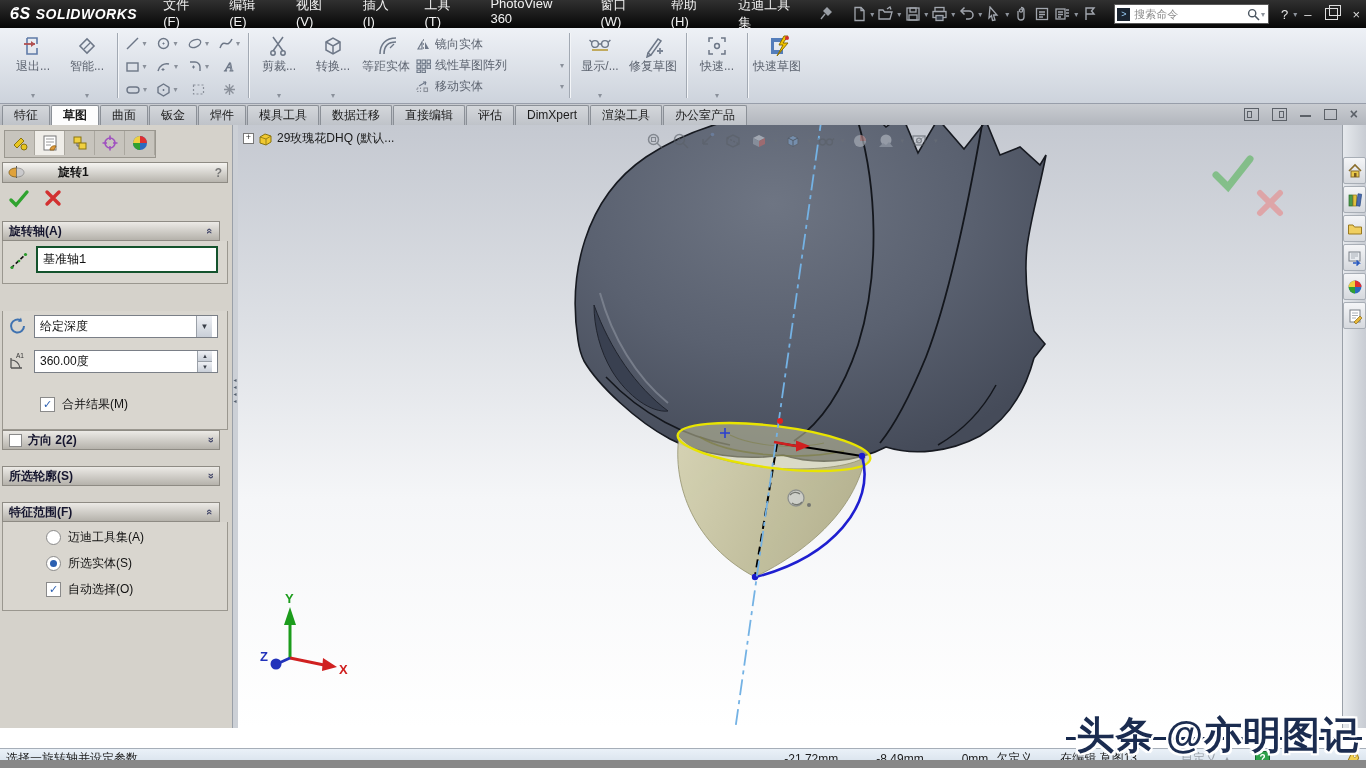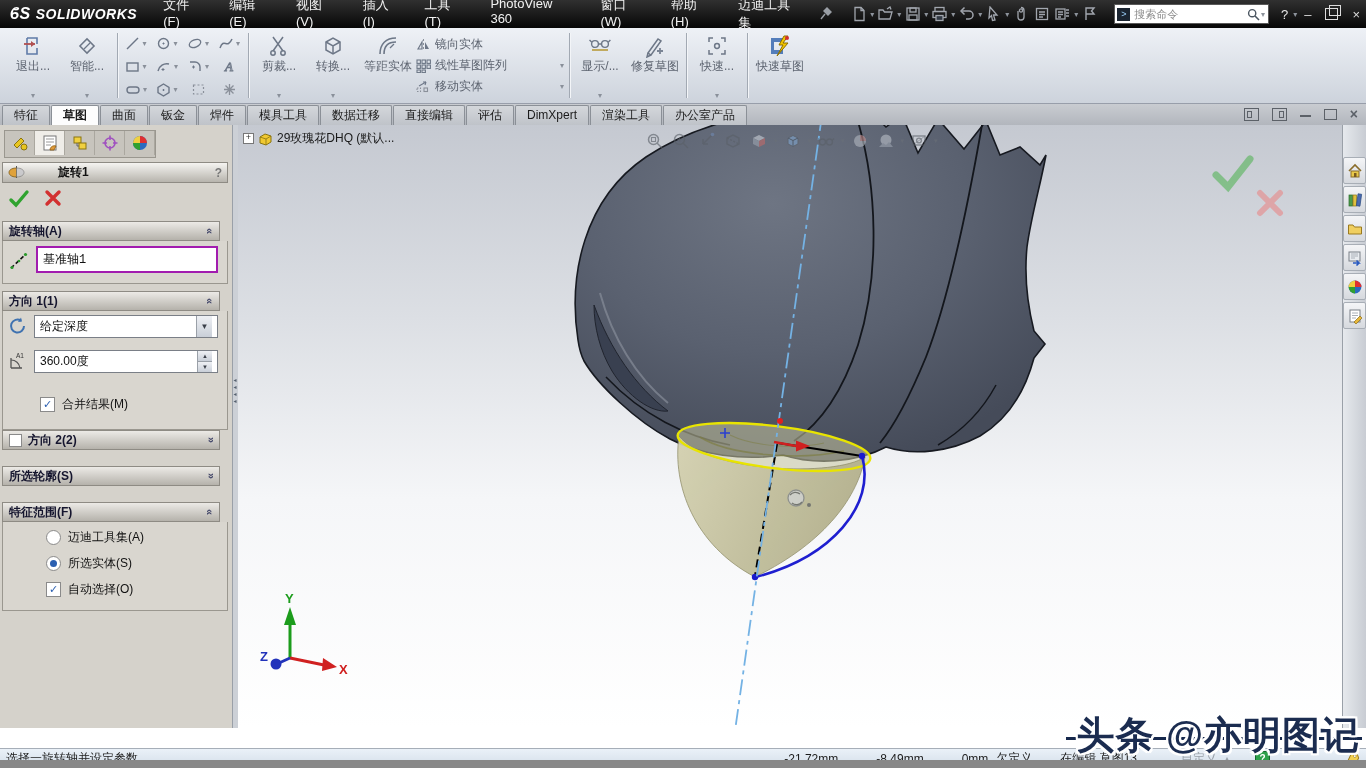--- a/index.html
+++ b/index.html
@@ -26,21 +26,21 @@
   .winbtns{display:flex;align-items:center;margin-left:6px;margin-right:6px;gap:14px;}
   .wb{color:#ddd;font-size:13px;line-height:1;}
   .wb-restore{width:11px;height:10px;border:1px solid #ddd;position:relative;}
   .wb-restore:before{content:"";position:absolute;left:3px;top:-4px;width:10px;height:9px;border:1px solid #ddd;}
   
   .cmdbar{position:absolute;top:28px;left:0;width:1366px;height:76px;
     background:linear-gradient(#eef1f6,#cdd3dc);border-bottom:1px solid #989eaa;
     display:flex;align-items:stretch;padding-left:6px;box-sizing:border-box;}
   .bigbtn{width:54px;display:flex;flex-direction:column;align-items:center;padding-top:5px;color:#5d6470;}
   .bigbtn .bi{height:26px;display:flex;align-items:center;}
-  .bigbtn .bl{font-size:12px;line-height:15px;text-align:center;}
+  .bigbtn .bl{font-size:12px;line-height:15px;}
   .bigbtn .bc{font-size:8px;color:#8a909a;margin-top:auto;padding-bottom:3px;}
   .vdiv{width:1px;background:#a2a9b3;margin:5px 3px;box-shadow:1px 0 0 #f3f5f8;}
   .sgrid{display:grid;grid-template-columns:repeat(4,31px);grid-template-rows:repeat(3,23px);
     padding-top:4px;align-items:center;}
   .scell{display:flex;align-items:center;justify-content:center;gap:1px;}
   .stack{display:flex;flex-direction:column;justify-content:flex-start;padding-top:6px;width:150px;}
   .srow{display:flex;align-items:center;height:21px;color:#5d6470;gap:4px;}
   .srow .sc{margin-left:auto;font-size:8px;color:#8a909a;padding-right:2px;}
   
   .tabrow{position:absolute;top:104px;left:0;width:1366px;height:21px;
@@ -67,21 +67,21 @@
   .pm-header .hq{color:#777;font-weight:bold;}
   .pm-actions{position:absolute;top:64px;left:8px;display:flex;gap:14px;}
   .ghead{position:absolute;left:2px;right:12px;height:20px;display:flex;align-items:center;
     background:linear-gradient(#eceae6,#b5b2ab);border:1px solid #8e8b84;padding:0 6px;box-sizing:border-box;
     font-weight:bold;color:#15152e;}
   .ghead .chev{margin-left:auto;display:inline-block;transform:rotate(90deg);color:#44486a;font-size:11px;font-weight:bold;}
   .ghead .chev.down{transform:rotate(-90deg);}
   .gbox{position:absolute;left:2px;right:4px;border:1px solid #9a978f;border-top:none;background:#d9d6cf;}
   .fld{position:absolute;background:#fff;border:1px solid #7a7f87;font-size:12px;color:#111;
     display:flex;align-items:center;padding:0 5px;box-sizing:border-box;}
-  .fld.focus{border:2px solid #a21caf;font-family:Liberation Mono, monospace;}
+  .fld.focus{border:2px solid #14532d;font-family:Liberation Mono, monospace;}
   .combo-arrow{margin-left:auto;width:15px;align-self:stretch;display:flex;align-items:center;justify-content:center;
     background:linear-gradient(#eef0f4,#c9cfd8);border-left:1px solid #9aa0a8;font-size:8px;color:#3a3f48;}
   .spin{margin-left:auto;width:14px;align-self:stretch;display:flex;flex-direction:column;border-left:1px solid #9aa0a8;}
   .spin span{flex:1;display:flex;align-items:center;justify-content:center;font-size:6px;color:#3a3f48;
     background:linear-gradient(#eef0f4,#c9cfd8);}
   .spin span+span{border-top:1px solid #9aa0a8;}
   .cb{width:13px;height:13px;background:#fff;border:1px solid #8a8a8a;display:inline-flex;
     align-items:center;justify-content:center;font-size:11px;color:#2b5fb0;font-weight:bold;line-height:1;}
   .rb{width:13px;height:13px;border-radius:50%;background:#fff;border:1px solid #8a8a8a;display:inline-flex;
     align-items:center;justify-content:center;}
@@ -560,24 +560,20 @@
     <svg width="20" height="20" viewBox="0 0 20 20" style="position:absolute;top:126px;left:9px">
         <path d="M2,17 L17,3" stroke="#111" stroke-width="1.6" stroke-dasharray="4 2.5"></path>
         <circle cx="3" cy="16.5" r="1.6" fill="#2a9a2a"></circle>
         <circle cx="16.5" cy="3.5" r="1.6" fill="#2a9a2a"></circle>
         <circle cx="10" cy="10" r="1.3" fill="#2a9a2a"></circle>
       </svg>
     <div class="fld focus" style="top:121px;left:36px;width:182px;height:27px">
       <span>基准轴1</span>
     </div>
 
-    <div class="ghead" style="top:166px">
-      <span>方向 1(1)</span>
-      <span class="chev">«</span>
-    </div>
     <div class="gbox" style="top:186px;height:118px"></div>
     <svg width="20" height="20" viewBox="0 0 20 20" style="position:absolute;top:191px;left:8px">
         <path d="M16,10 a6.5,6.5 0 1 1 -3,-5.4" fill="none" stroke="#3f72b0" stroke-width="2"></path>
         <path d="M13,1.5 l1,4 -4,0.5 Z" fill="#3f72b0"></path>
       </svg>
     <div class="fld" style="top:190px;left:34px;width:184px;height:23px">
       <span>给定深度</span>
       <span class="combo-arrow">▼</span>
     </div>
     <svg width="20" height="20" viewBox="0 0 20 20" style="position:absolute;top:226px;left:8px">

